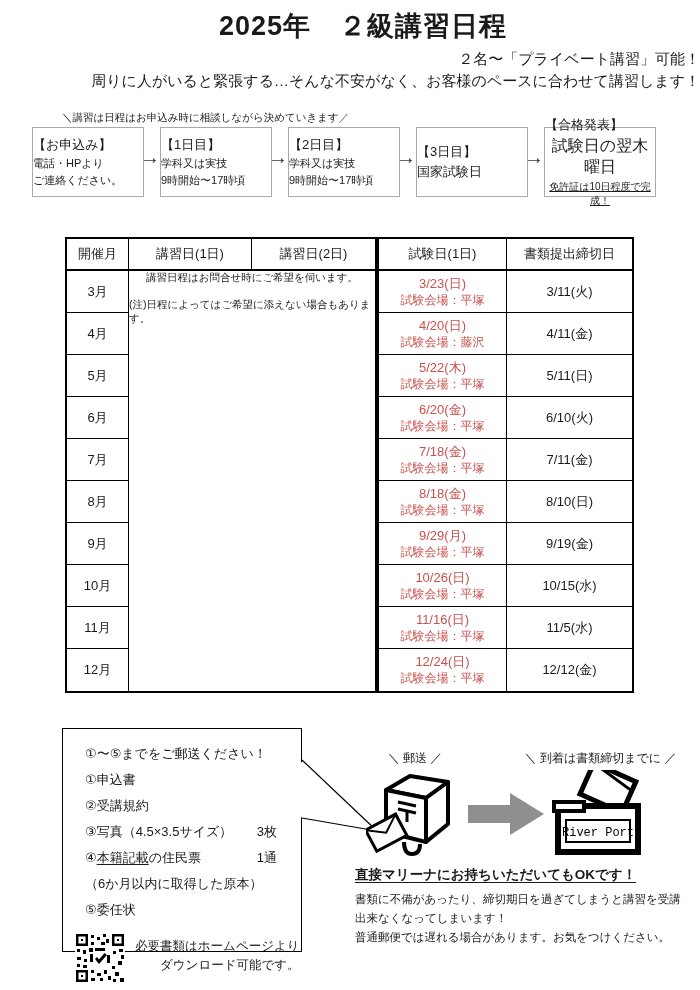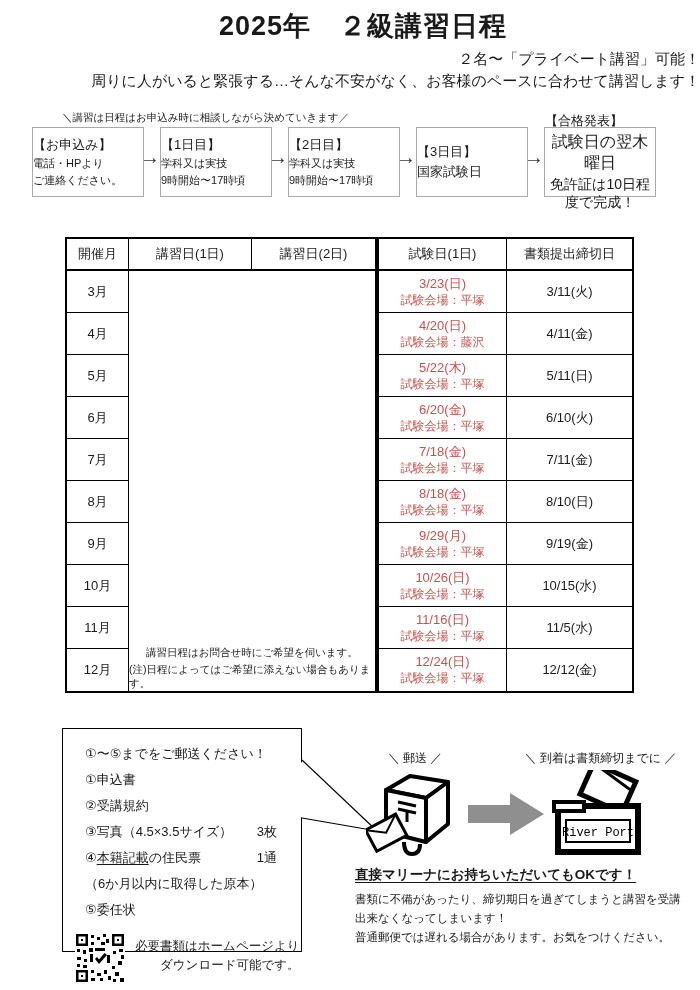--- a/index.html
+++ b/index.html
@@ -14,32 +14,32 @@
   .sub1{top:50px;}
   .sub2{top:72px;}
   
   .flow-note{top:111px;left:62px;font-size:10.5px;color:#222;}
   .flow-box{
     top:127px;width:110px;height:68px;border:1px solid #a9a9a9;background:#fff;
     display:flex;flex-direction:column;align-items:flex-start;justify-content:center;gap:2px;text-align:center;
   }
   .flow-box .t{font-size:13px;}
   .flow-box .l{font-size:11px;}
-  .flow-box .s{font-size:14px;}
+  .flow-box .s{font-size:10px;text-decoration:underline;}
   .flow-arrow{top:146px;width:22px;text-align:center;font-size:20px;color:#333;}
   
   .grid-table{background:#fff;border:2px solid #000;display:grid;box-sizing:content-box;}
   #left-table{top:237px;left:65px;grid-template-columns:62px 123px 123px;grid-template-rows:32px repeat(10,42px);}
   #right-table{top:237px;left:377px;grid-template-columns:128px 125px;grid-template-rows:32px repeat(10,42px);}
   .cell{border-right:1px solid #000;border-bottom:1px solid #000;display:flex;flex-direction:column;align-items:center;justify-content:center;font-size:13px;background:#fff;}
   .cell.last-col{border-right:none;}
   .cell.last-row{border-bottom:none;}
   .cell.hdr{border-bottom:2px solid #000;}
   .merged-note{grid-column:2/4;grid-row:2/12;border-right:none;border-bottom:none;
-    display:flex;flex-direction:column;align-items:center;justify-content:flex-end;gap:3px;}
+    display:flex;flex-direction:column;align-items:center;justify-content:flex-start;gap:13px;}
   .merged-note div{font-size:10.5px;color:#222;}
   .exam-cell .d{font-size:13px;color:var(--red,#c9514d);line-height:17px;}
   .exam-cell .v{font-size:12px;color:var(--red,#c9514d);line-height:17px;}
   .dl-cell{font-size:13px;}
   
   #bubble{top:728px;left:62px;width:240px;height:224px;border:1px solid #000;box-sizing:border-box;background:#fff;}
   #bubble .lines{padding:12px 10px 0 22px;}
   #bubble .bl{font-size:13px;line-height:26px;display:flex;white-space:nowrap;}
   #bubble .bl .cnt{margin-left:auto;padding-right:14px;}
   #bubble .bl u{text-underline-offset:2px;}

